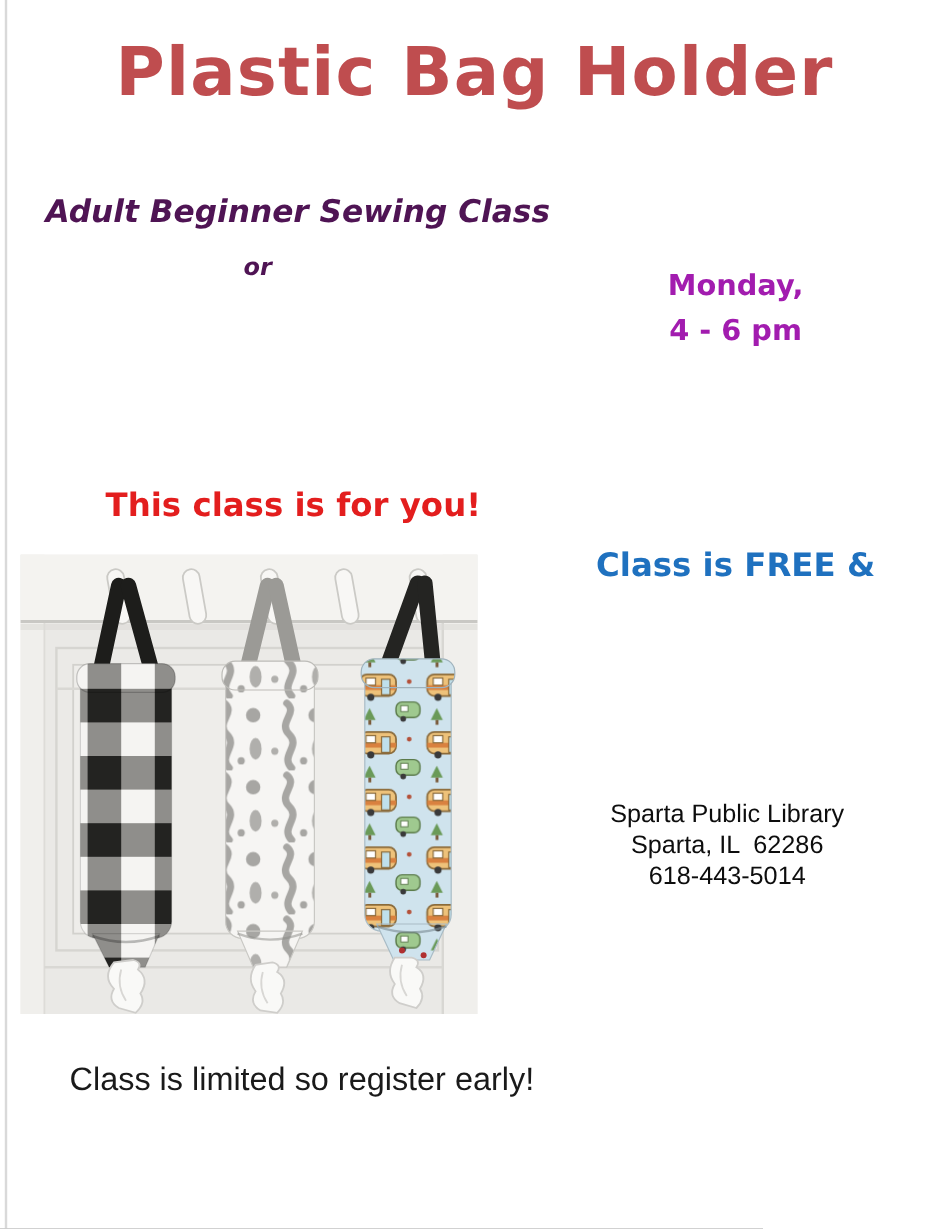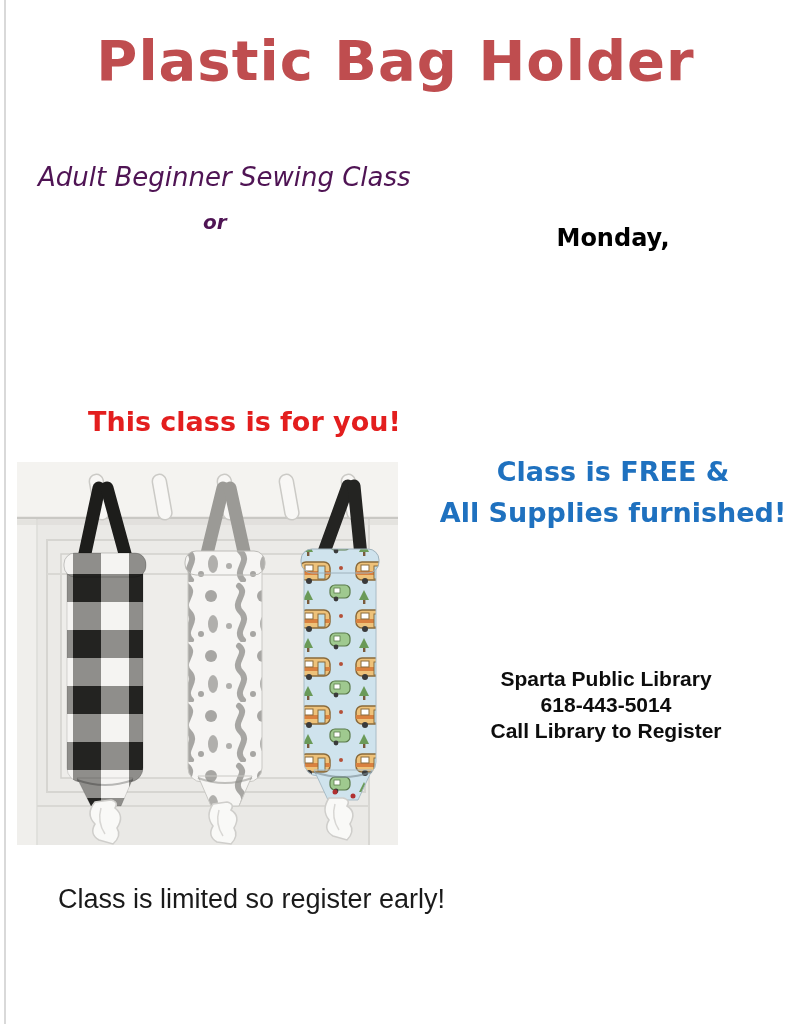--- a/index.html
+++ b/index.html
@@ -16,56 +16,56 @@
     background:#c9c9c9;opacity:.7;
   }
   .title{
     position:absolute;top:28px;left:0;width:100%;
     text-align:center;
     font-size:56px;font-weight:bold;letter-spacing:1px;
     color:var(--title,#bf4d4f);
   }
   .class-name{
     position:absolute;top:162px;left:38px;
-    font-size:26px;font-style:italic;font-weight:400;
+    font-size:26px;font-style:italic;font-weight:700;
     color:var(--purple,#4f1454);
   }
   .or-line{
     position:absolute;top:210px;left:203px;
     font-size:20px;font-style:italic;font-weight:600;
     color:var(--purple,#4f1454);
   }
   .body-text{
     position:absolute;top:246px;left:20px;width:432px;
     font-size:27px;line-height:1.27;color:#121212;font-weight:500;
   }
   .schedule{
     position:absolute;top:220px;left:468px;width:290px;
-    text-align:center;font-size:24px;font-weight:bold;color:#000000;
+    text-align:center;font-size:24px;font-weight:bold;color:#a21caf;
     line-height:1.55;
   }
   .tagline{
     position:absolute;top:406px;left:88px;
     font-size:27px;font-weight:600;
     color:var(--red,#e31e1e);
   }
   .offer{
     position:absolute;top:452px;left:424px;width:356px;
     text-align:center;font-size:27px;font-weight:600;line-height:1.5;
     color:var(--blue,#1f71bf);
     margin-left:11px;
   }
   .photo{
     position:absolute;left:17px;top:462px;width:381px;height:383px;
   }
   .contact{
     position:absolute;top:666px;left:438px;width:336px;
     text-align:center;
     font-family:"Liberation Sans", sans-serif;
-    font-size:21px;font-weight:bold;color:#0d0d0d;
+    font-size:21px;font-weight:normal;color:#0d0d0d;
     line-height:1.24;
   }
   .contact div{white-space:pre-wrap;}
   .footer-note{
     position:absolute;top:884px;left:58px;
     font-family:"Liberation Sans", sans-serif;
     font-size:27px;color:#1a1a1a;
   }
 </style>
 </head>
@@ -74,27 +74,27 @@
 <div class="page">
   <div class="scan-line"></div>
 
   <div class="title">Plastic Bag Holder</div>
 
   <div class="class-name">Adult Beginner Sewing Class</div>
   <div class="or-line">or</div>
 
   <div class="schedule">
     <div>Monday,</div>
+    <div>4 - 6 pm</div>
   </div>
 
   <div class="tagline">This class is for you!</div>
 
   <div class="offer">
     <div>Class is FREE &amp;</div>
-    <div>All Supplies furnished!</div>
   </div>
 
   <div class="photo">
     <svg width="381" height="383" viewBox="0 0 381 383" xmlns="http://www.w3.org/2000/svg">
       <defs>
         <pattern id="plaid" width="56" height="56" patternUnits="userSpaceOnUse">
           <rect width="56" height="56" fill="#f5f4f2"></rect>
           <rect width="28" height="28" fill="#232321"></rect>
           <rect x="28" width="28" height="28" fill="#8f8e8b"></rect>
           <rect y="28" width="28" height="28" fill="#8f8e8b"></rect>
@@ -192,18 +192,18 @@
         <circle cx="318" cy="330" r="2.5" fill="#b03030"></circle>
         <circle cx="336" cy="334" r="2.5" fill="#b03030"></circle>
         <path d="M312 336 Q304 348 312 358 Q306 368 316 374 L330 378 Q338 370 333 362 Q340 350 330 344 Q334 338 326 336 Z" fill="#f9f9f7" stroke="#cfcecb" stroke-width="1.5"></path>
         <path d="M318 342 Q314 356 322 368" stroke="#d8d7d4" stroke-width="1.5" fill="none"></path>
       </g>
     </svg>
   </div>
 
   <div class="contact">
     <div>Sparta Public Library</div>
+    <div>Sparta, IL  62286</div>
     <div>618-443-5014</div>
-    <div>Call Library to Register</div>
   </div>
 
   <div class="footer-note">Class is limited so register early!</div>
 </div>
 
 </body></html>

